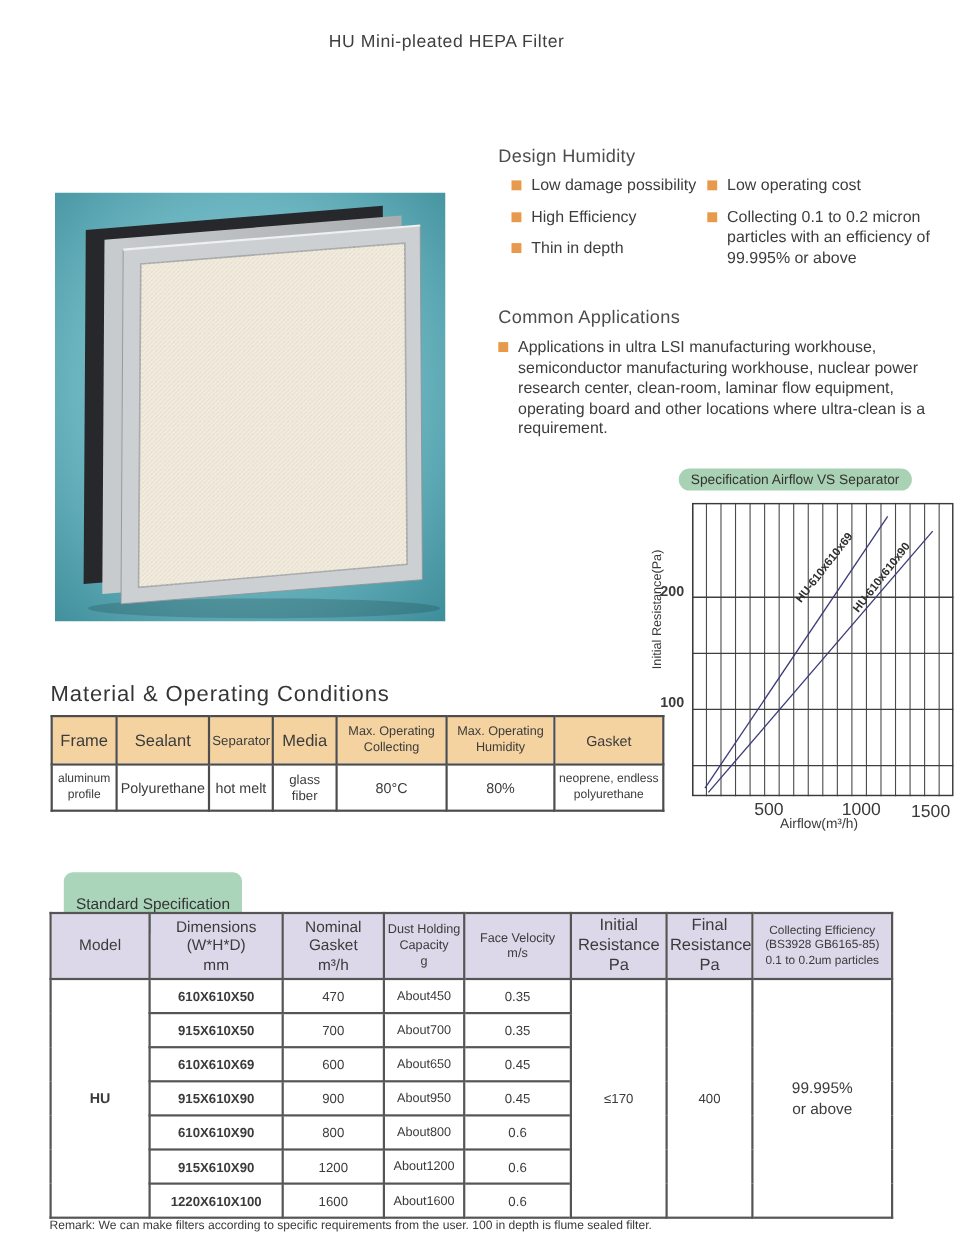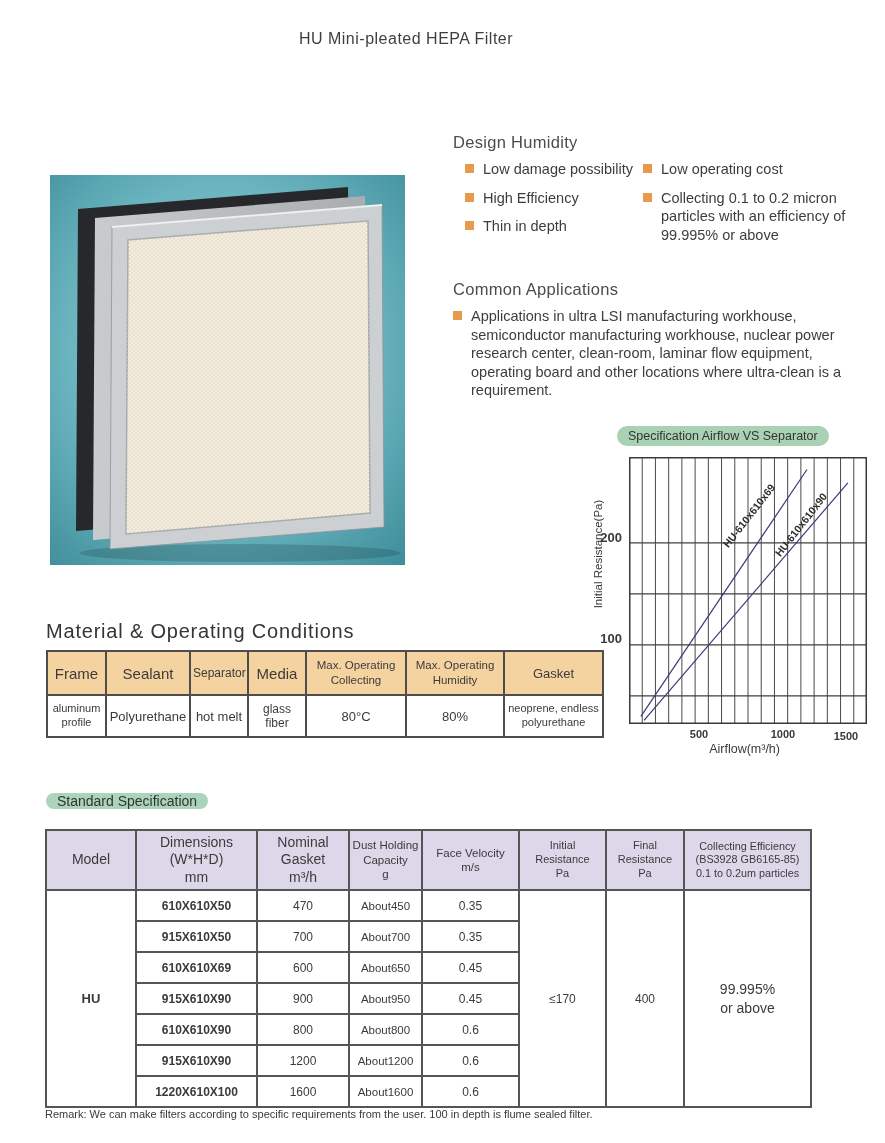--- a/index.html
+++ b/index.html
@@ -22,46 +22,46 @@
     font-size:14.5px;line-height:1.28;color:#3d3d3d;}
   .bullet{flex:0 0 auto;width:9px;height:9px;background:#e89a4c;margin:4px 9px 0 0;}
   
   .chart-badge{position:absolute;left:617px;top:426px;background:#a9d2b4;border-radius:10px;
     padding:3px 11px;font-size:12.5px;color:#333;white-space:nowrap;}
   .y-title{position:absolute;left:518px;top:548px;width:160px;text-align:center;
     transform:rotate(-90deg);font-size:11.5px;color:#3a3a3a;}
   .ytick{position:absolute;width:30px;text-align:right;font-size:13px;font-weight:bold;color:#3a3a3a;}
   .yt-200{left:592px;top:530px;}
   .yt-100{left:592px;top:631px;}
-  .xtick{position:absolute;width:40px;text-align:center;font-size:11px;font-weight:bold;color:#3a3a3a;}
+  .xtick{position:absolute;width:40px;text-align:center;font-size:16px;font-weight:normal;color:#3a3a3a;}
   .xt-500{left:679px;top:728px;}
   .xt-1000{left:763px;top:728px;}
   .xt-1500{left:826px;top:730px;}
   .x-title{position:absolute;left:620px;top:742px;width:160px;text-align:right;
     font-size:12.5px;color:#3a3a3a;}
   #chart-plot{position:absolute;left:629px;top:457px;}
   
   .mat-title{position:absolute;left:46px;top:620px;font-size:20px;font-weight:400;
     letter-spacing:.8px;color:#353535;}
   table{border-collapse:collapse;table-layout:fixed;}
   .mat-table{position:absolute;left:46px;top:650px;width:556px;}
   .mat-table th,.mat-table td{border:2px solid #4d4d4d;text-align:center;padding:1px 2px;overflow:hidden;}
   .mat-table th{background:#f5d3a1;font-weight:400;height:40px;}
   .mat-table td{background:#fff;height:38px;}
   .fs15{font-size:15px;} .fs13{font-size:13px;} .fs12{font-size:12px;margin-top:22px;}
   .fs11{font-size:11px;line-height:1.25;} .fs11l{font-size:11px;line-height:1.25;text-align:left;}
   .maxop{font-size:11.5px;text-align:left;line-height:1.3;padding-left:4px;}
   
-  .spec-badge{position:absolute;left:46px;top:793px;background:#abd5ba;border-radius:8px;
-    padding:0 11px;font-size:14px;color:#333;}
+  .spec-badge{position:absolute;left:58px;top:793px;background:#abd5ba;border-radius:8px;
+    padding:20px 11px;font-size:14px;color:#333;}
   .spec-table{position:absolute;left:45px;top:829px;width:765px;}
   .spec-table th,.spec-table td{border:2px solid #555;text-align:center;padding:0 2px;overflow:hidden;}
   .spec-table th{background:#dcd7e9;font-weight:400;height:58px;line-height:1.25;}
   .spec-table td{background:#fff;height:29px;}
-  .th-lg{font-size:14px;} .th-md{font-size:11px;} .th-sm{font-size:11.5px;} .th-xs{font-size:10.8px;} .cell-dim{font-size:12px;font-weight:bold;}
+  .th-lg{font-size:14px;} .th-md{font-size:15px;} .th-sm{font-size:11.5px;} .th-xs{font-size:10.8px;} .cell-dim{font-size:12px;font-weight:bold;}
   .cell-num{font-size:12px;font-weight:normal;} .cell-about{font-size:11.5px;}
   .cell-model{font-size:13px;font-weight:bold;} .cell-eff{font-size:14px;line-height:1.35;}
   .remark{position:absolute;left:45px;top:1108px;width:800px;font-size:11px;color:#3a3a3a;}
 </style>
 </head>
 <body>
 
 <div class="page">
 
   <div class="page-title">HU Mini-pleated HEPA Filter</div>

